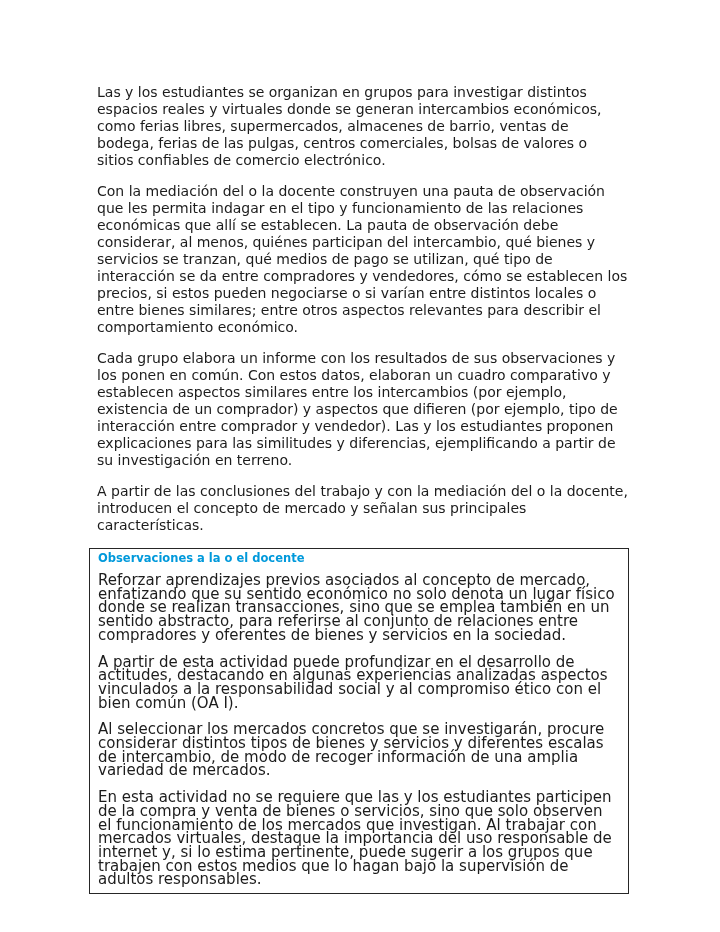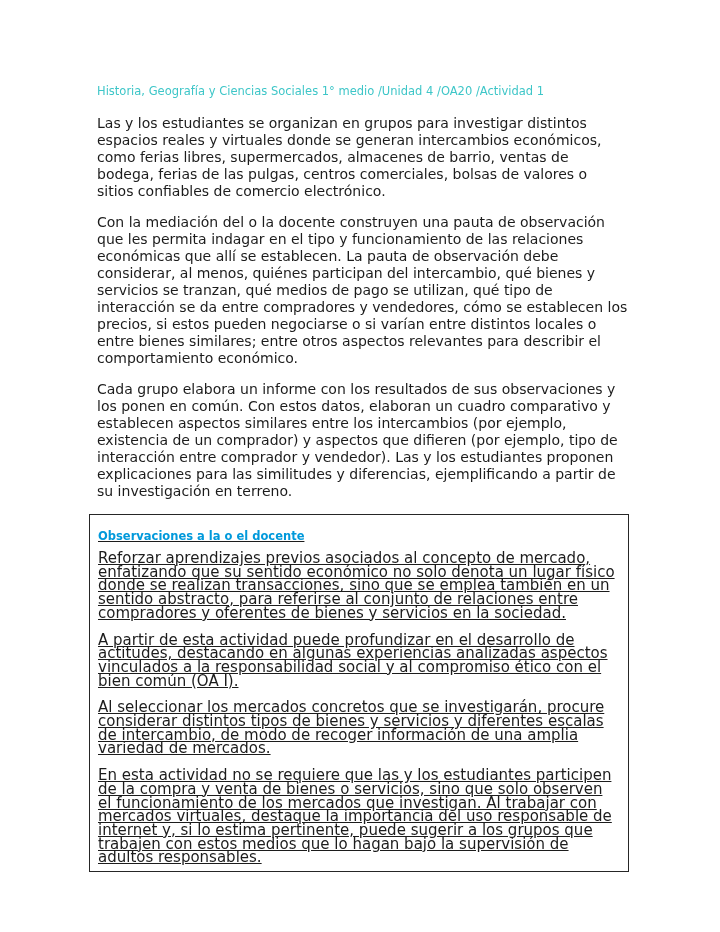--- a/index.html
+++ b/index.html
@@ -35,23 +35,22 @@
   }
   .body-par {
     margin: 0 0 14px 0;
     font-size: 14px;
     line-height: 17px;
   }
   .note-box {
     margin: 10px 0 0 -8px;
     width: 522px;
     border: 1px solid var(--box-border-color, #262626);
-    padding: 14px 8px 5px 8px;
+    padding: 2px 8px 5px 8px;
     background: var(--page-background, #ffffff);
-    text-decoration: underline;
   }
   .note-heading {
     margin: 0 0 9px 0;
     font-size: 11.5px;
     line-height: 14px;
     font-weight: bold;
     color: var(--note-heading-color, #0099db);
   }
   .note-par {
     margin: 0 0 13px 0;
@@ -61,28 +60,28 @@
   .note-par:last-child {
     margin-bottom: 1px;
   }
 </style>
 </head>
 <body>
 
 <div class="page">
   <div class="content">
 
-    <h1 class="doc-title">Historia, Geografía y Ciencias Sociales 1° medio /Unidad 4 /OA20 /Actividad 1</h1>
 
     <p class="body-par">Las y los estudiantes se organizan en grupos para investigar distintos espacios reales y virtuales donde se generan intercambios económicos, como ferias libres, supermercados, almacenes de barrio, ventas de bodega, ferias de las pulgas, centros comerciales, bolsas de valores o sitios confiables de comercio electrónico.</p>
 
     <p class="body-par">Con la mediación del o la docente construyen una pauta de observación que les permita indagar en el tipo y funcionamiento de las relaciones económicas que allí se establecen. La pauta de observación debe considerar, al menos, quiénes participan del intercambio, qué bienes y servicios se tranzan, qué medios de pago se utilizan, qué tipo de interacción se da entre compradores y vendedores, cómo se establecen los precios, si estos pueden negociarse o si varían entre distintos locales o entre bienes similares; entre otros aspectos relevantes para describir el comportamiento económico.</p>
 
     <p class="body-par">Cada grupo elabora un informe con los resultados de sus observaciones y los ponen en común. Con estos datos, elaboran un cuadro comparativo y establecen aspectos similares entre los intercambios (por ejemplo, existencia de un comprador) y aspectos que difieren (por ejemplo, tipo de interacción entre comprador y vendedor). Las y los estudiantes proponen explicaciones para las similitudes y diferencias, ejemplificando a partir de su investigación en terreno.</p>
 
+    <p class="body-par">A partir de las conclusiones del trabajo y con la mediación del o la docente, introducen el concepto de mercado y señalan sus principales características.</p>
 
     <div class="note-box">
       <h2 class="note-heading">Observaciones a la o el docente</h2>
 
       <p class="note-par">Reforzar aprendizajes previos asociados al concepto de mercado, enfatizando que su sentido económico no solo denota un lugar físico donde se realizan transacciones, sino que se emplea también en un sentido abstracto, para referirse al conjunto de relaciones entre compradores y oferentes de bienes y servicios en la sociedad.</p>
 
       <p class="note-par">A partir de esta actividad puede profundizar en el desarrollo de actitudes, destacando en algunas experiencias analizadas aspectos vinculados a la responsabilidad social y al compromiso ético con el bien común (OA I).</p>
 
       <p class="note-par">Al seleccionar los mercados concretos que se investigarán, procure considerar distintos tipos de bienes y servicios y diferentes escalas de intercambio, de modo de recoger información de una amplia variedad de mercados.</p>
 

